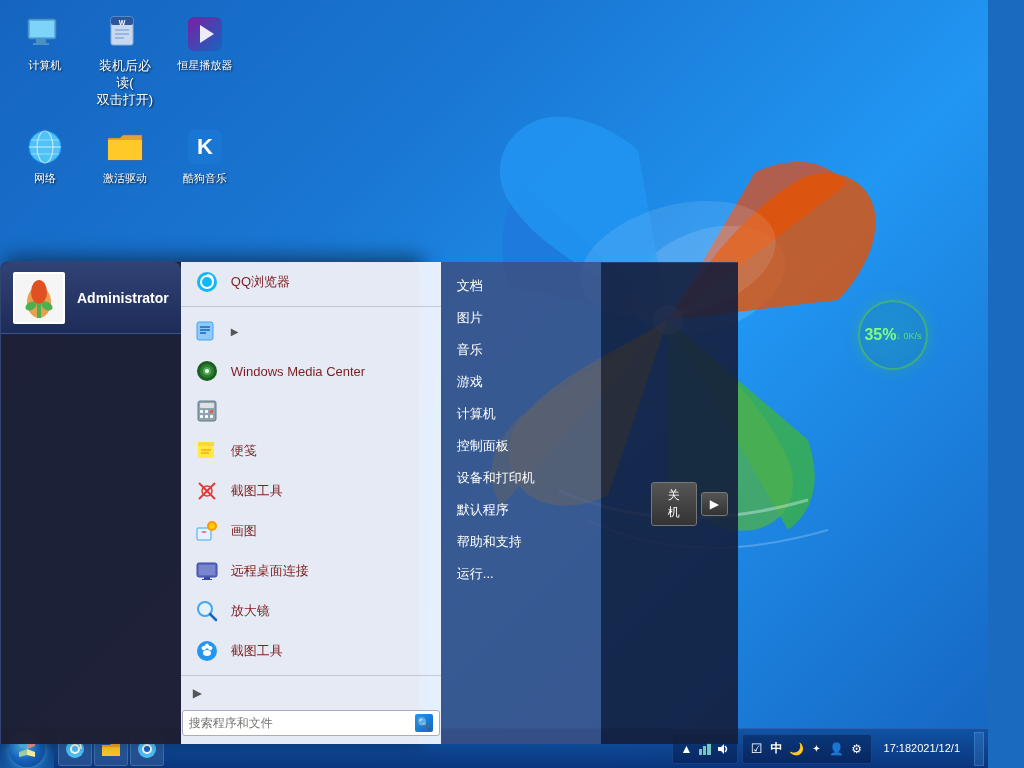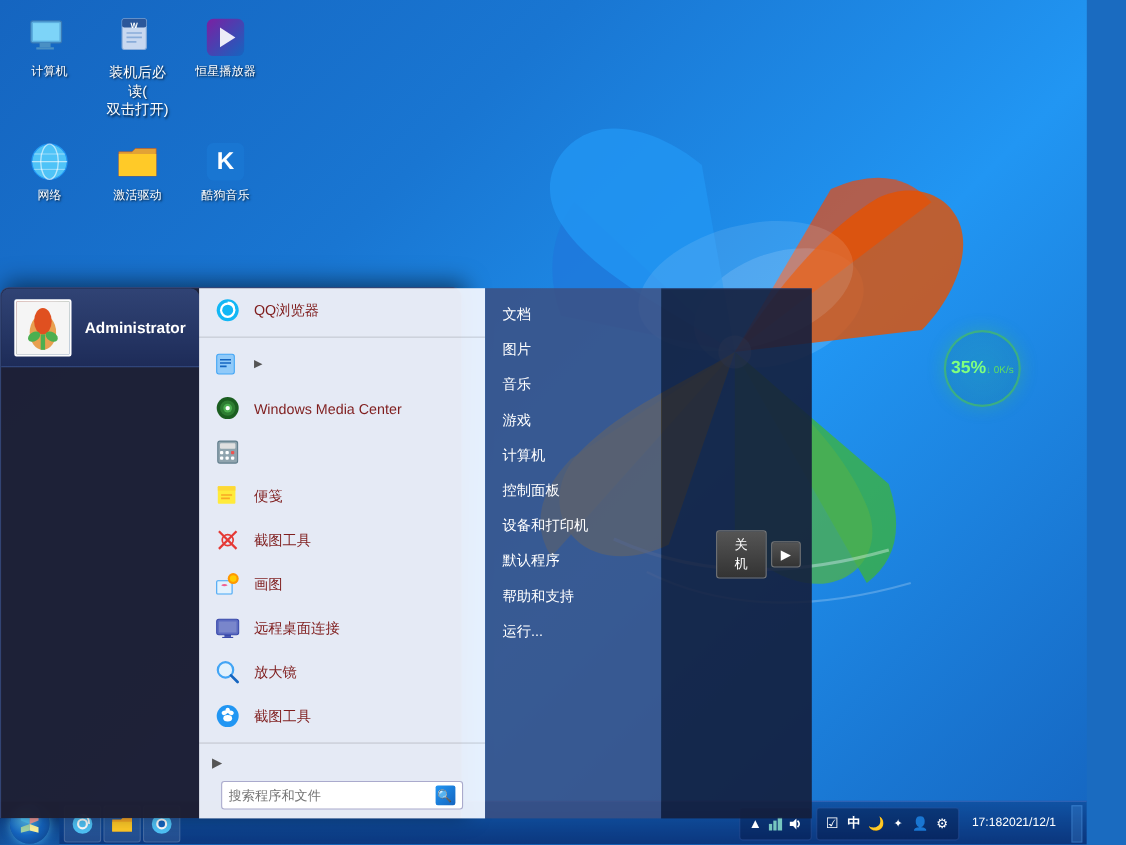--- a/index.html
+++ b/index.html
@@ -272,21 +272,21 @@
       align-items: center;
       padding: 6px 12px;
       gap: 10px;
       cursor: pointer;
       margin-top: auto;
     }
 
     .search-bar {
       display: flex;
       align-items: center;
-      margin: 4px 20px;
+      margin: 4px 1px;
       background: white;
       border: 1px solid #aac;
       border-radius: 3px;
       padding: 3px 6px;
       gap: 4px;
     }
     .search-input {
       flex: 1;
       border: none;
       outline: none;

